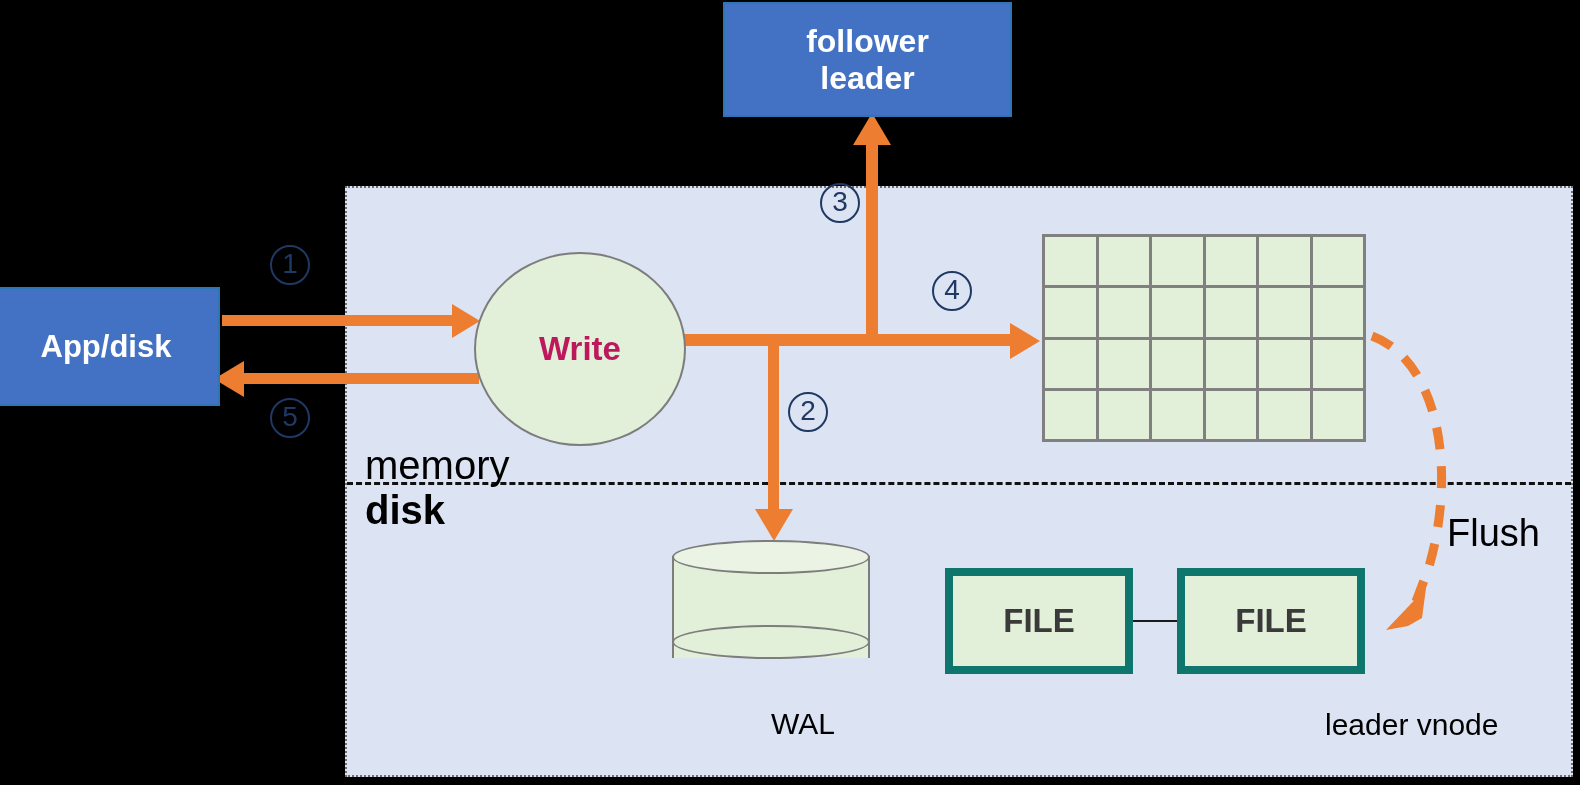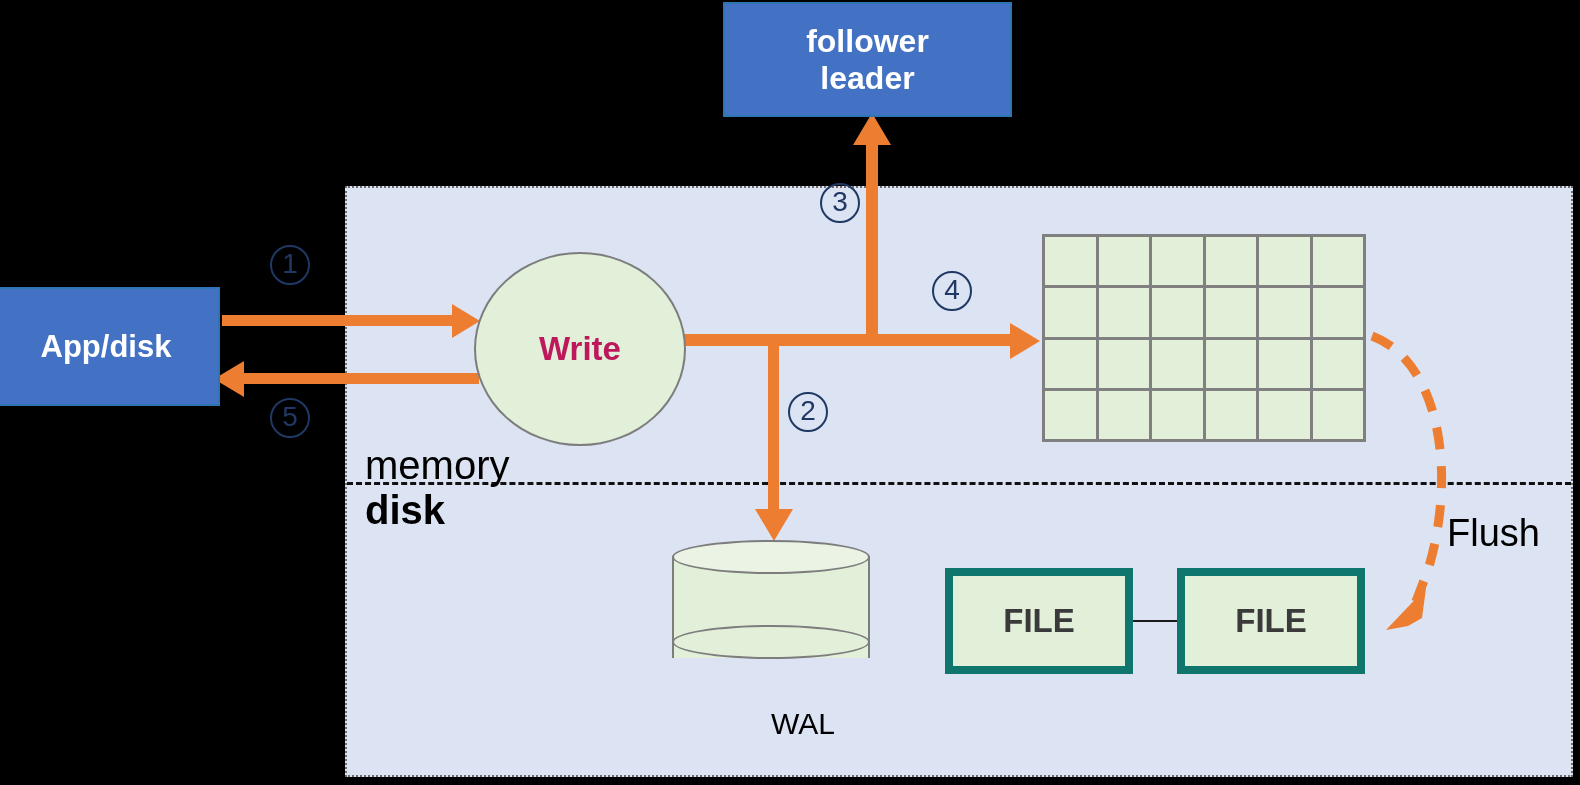--- a/index.html
+++ b/index.html
@@ -319,20 +319,21 @@
   <div class="abs file-box" id="file-box-1">
     <span>FILE</span>
   </div>
   <div class="abs file-box" id="file-box-2">
     <span>FILE</span>
   </div>
 
   <div class="abs plain-label" id="memory-label">memory</div>
   <div class="abs plain-label" id="disk-label">disk</div>
   <div class="abs plain-label" id="flush-label">Flush</div>
+  <div class="abs plain-label" id="leader-vnode-label">leader vnode</div>
 
   <div class="abs step-circle" id="step-1">1</div>
   <div class="abs step-circle" id="step-2">2</div>
   <div class="abs step-circle" id="step-3">3</div>
   <div class="abs step-circle" id="step-4">4</div>
   <div class="abs step-circle" id="step-5">5</div>
 
 </div>
 
 </body></html>

